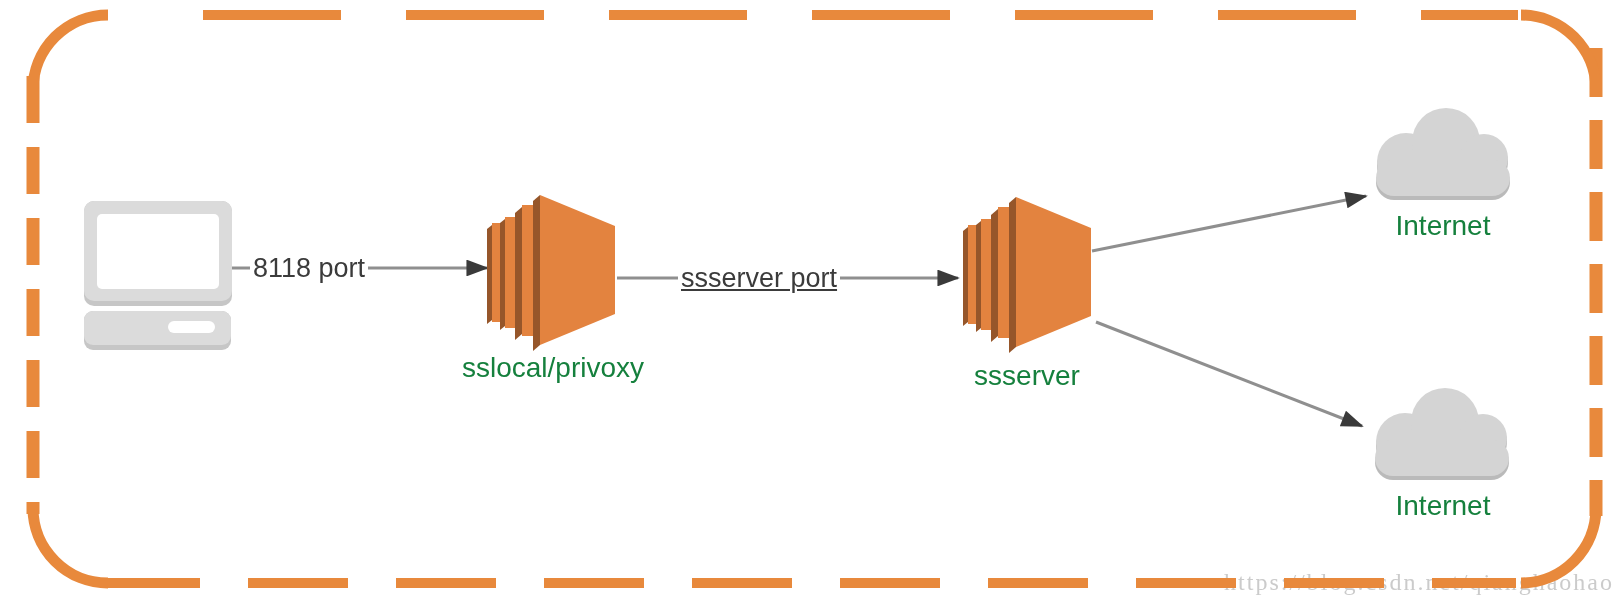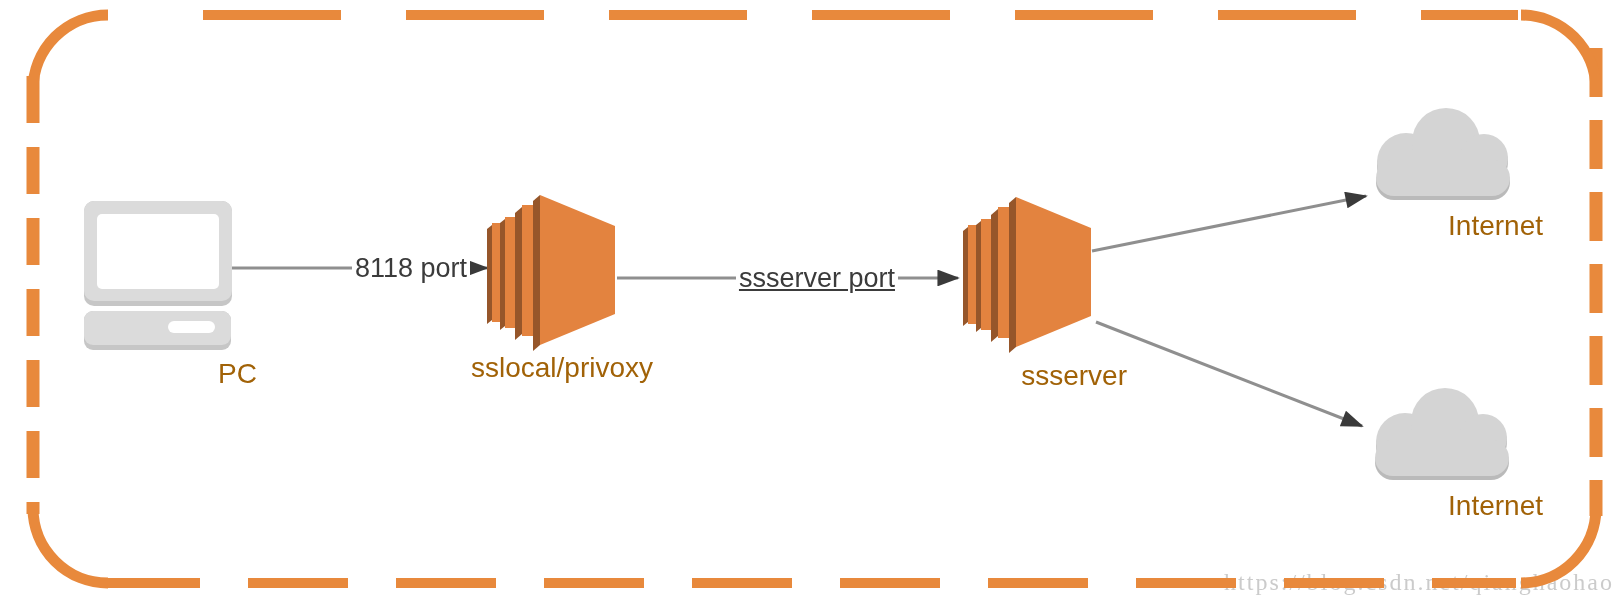--- a/index.html
+++ b/index.html
@@ -24,31 +24,31 @@
   }
   svg.graphics {
     position: absolute;
     left: 0; top: 0;
     z-index: 1;
   }
   .node-label {
     position: absolute;
     z-index: 2;
     width: 200px;
-    text-align: right;
+    text-align: center;
     font-size: 28px;
     line-height: 32px;
-    color: #a16207;
+    color: #15803d;
     white-space: nowrap;
   }
   .edge-label {
     position: absolute;
     z-index: 2;
     width: 220px;
-    text-align: right;
+    text-align: left;
     font-size: 27px;
     line-height: 32px;
     color: #3b3b3b;
     white-space: nowrap;
   }
   .edge-label span {
     background: #ffffff;
     padding: 0 3px;
   }
 </style>
@@ -120,21 +120,20 @@
     </g>
 
     <use href="#aws-server" transform="translate(487,195)"></use>
 
     <use href="#aws-server" transform="translate(963,197)"></use>
 
     <use href="#cloud" transform="translate(1368,102)"></use>
     <use href="#cloud" transform="translate(1367,382)"></use>
   </svg>
 
-  <div class="node-label" style="left:57px; top:358px;">PC</div>
   <div class="node-label" style="left:927px; top:360px;">ssserver</div>
   <div class="node-label" style="left:453px; top:352px;">sslocal/privoxy</div>
   <div class="node-label" style="left:1343px; top:210px;">Internet</div>
   <div class="node-label" style="left:1343px; top:490px;">Internet</div>
 
   <div class="edge-label" style="left:250px; top:252px;">
     <span>8118 port</span>
   </div>
   <div class="edge-label" style="left:678px; top:262px;text-decoration:underline;">
     <span>ssserver port</span>

